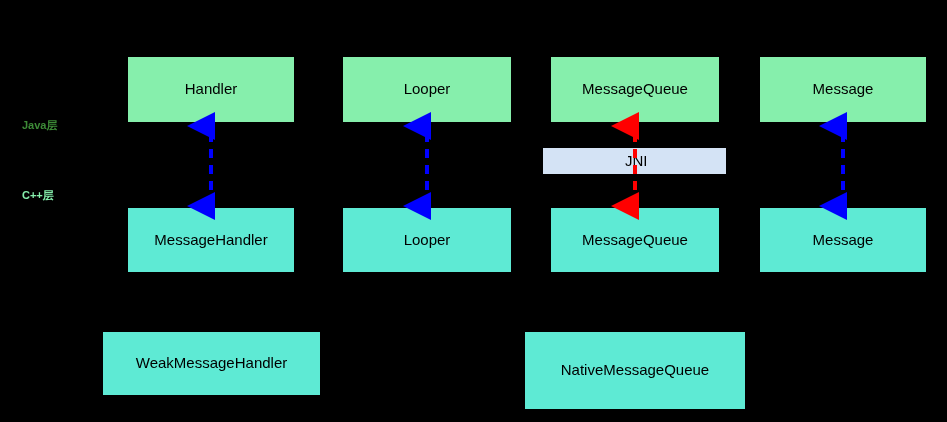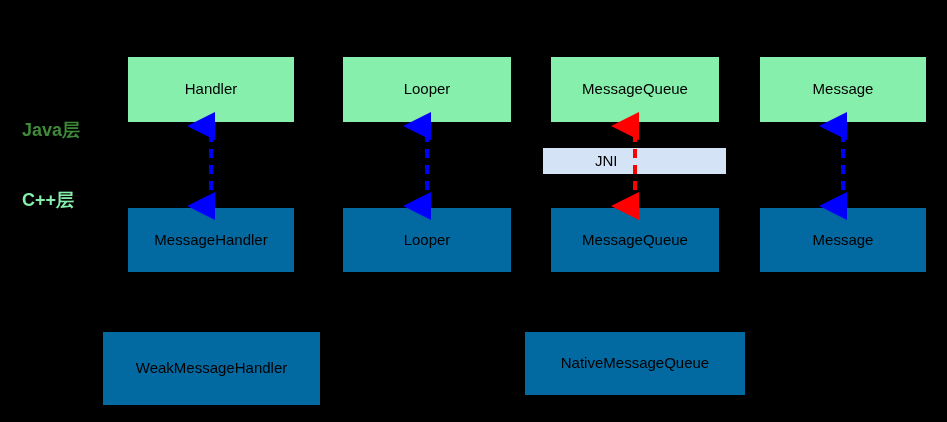--- a/index.html
+++ b/index.html
@@ -10,21 +10,21 @@
   #canvas {
     position: relative;
     width: 947px;
     height: 422px;
     background: #000000;
     overflow: hidden;
     font-family: "Liberation Sans", sans-serif;
   }
   .layer-label {
     position: absolute;
-    font-size: 18px;
+    font-size: 11px;
     font-weight: bold;
     white-space: nowrap;
     letter-spacing: 0px;
   }
   .layer-java {
     color: #3d8b37;
     left: 22px;
     top: 118px;
   }
   .layer-cpp {
@@ -41,21 +41,21 @@
     color: #000000;
     text-align: center;
     box-sizing: border-box;
     line-height: 1.1;
     white-space: nowrap;
   }
   .node-java {
     background: #86efac;
   }
   .node-native {
-    background: #0369a1;
+    background: #5eead4;
   }
   .node-jni {
     background: #d4e3f5;
     z-index: 3;
   }
   
   .arrow {
     position: absolute;
     z-index: 5;
   }
@@ -73,33 +73,33 @@
   <div class="layer-label layer-cpp">C++层</div>
 
   <div class="node node-java" style="left:128px; top:57px; width:166px; height:65px;">Handler</div>
 
   <div class="node node-java" style="left:343px; top:57px; width:168px; height:65px;">Looper</div>
 
   <div class="node node-java" style="left:551px; top:57px; width:168px; height:65px;">MessageQueue</div>
 
   <div class="node node-java" style="left:760px; top:57px; width:166px; height:65px;">Message</div>
 
-  <div class="node node-jni" style="left:543px; top:148px; width:183px; height:26px; justify-content:flex-start; padding-left:52px;">JNI</div>
+  <div class="node node-jni" style="left:543px; top:148px; width:183px; height:26px; justify-content:flex-start; padding-left:82px;">JNI</div>
 
   <div class="node node-native" style="left:128px; top:208px; width:166px; height:64px;">MessageHandler</div>
 
   <div class="node node-native" style="left:343px; top:208px; width:168px; height:64px;">Looper</div>
 
   <div class="node node-native" style="left:551px; top:208px; width:168px; height:64px;">MessageQueue</div>
 
   <div class="node node-native" style="left:760px; top:208px; width:166px; height:64px;">Message</div>
 
-  <div class="node node-native" style="left:103px; top:332px; width:217px; height:73px;">WeakMessageHandler</div>
+  <div class="node node-native" style="left:103px; top:332px; width:217px; height:63px;">WeakMessageHandler</div>
 
-  <div class="node node-native" style="left:525px; top:332px; width:220px; height:63px;text-align:right;">NativeMessageQueue</div>
+  <div class="node node-native" style="left:525px; top:332px; width:220px; height:77px;text-align:right;">NativeMessageQueue</div>
 
   <div class="arrow" style="left:203px; top:118px; width:16px; height:96px;">
     <svg width="16" height="96" viewBox="0 0 16 96">
       <defs>
         <marker id="bluehead-up-1" markerWidth="7" markerHeight="7" refX="3.5" refY="6" orient="auto">
           <path d="M0,7 L3.5,0 L7,7 z" fill="#0000ff"></path>
         </marker>
         <marker id="bluehead-dn-1" markerWidth="7" markerHeight="7" refX="3.5" refY="6" orient="auto">
           <path d="M0,7 L3.5,0 L7,7 z" fill="#0000ff"></path>
         </marker>

